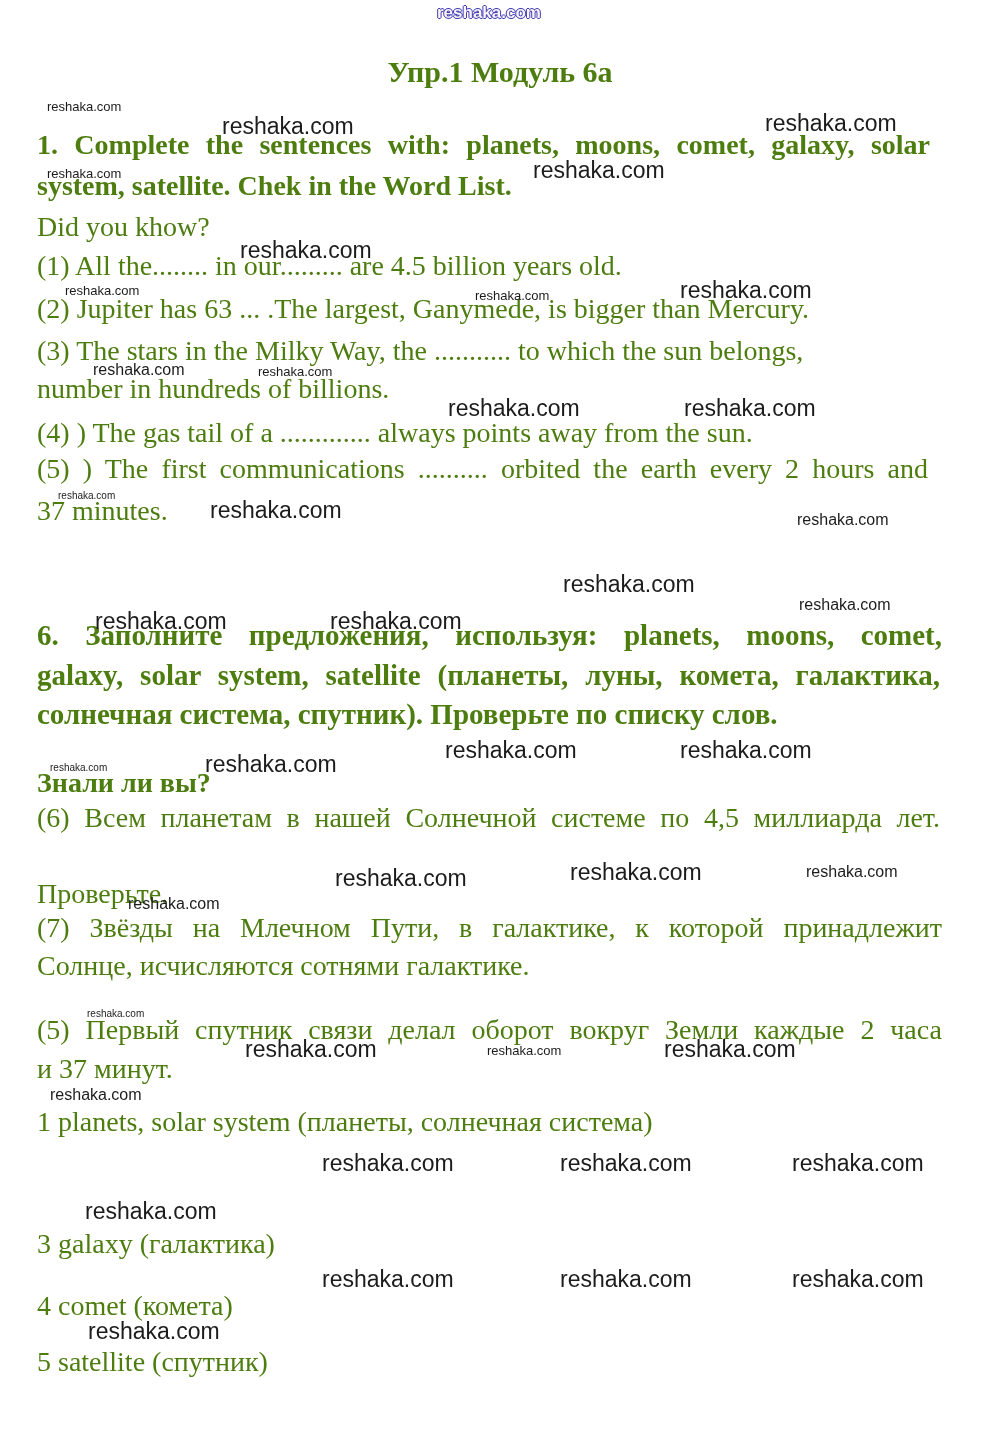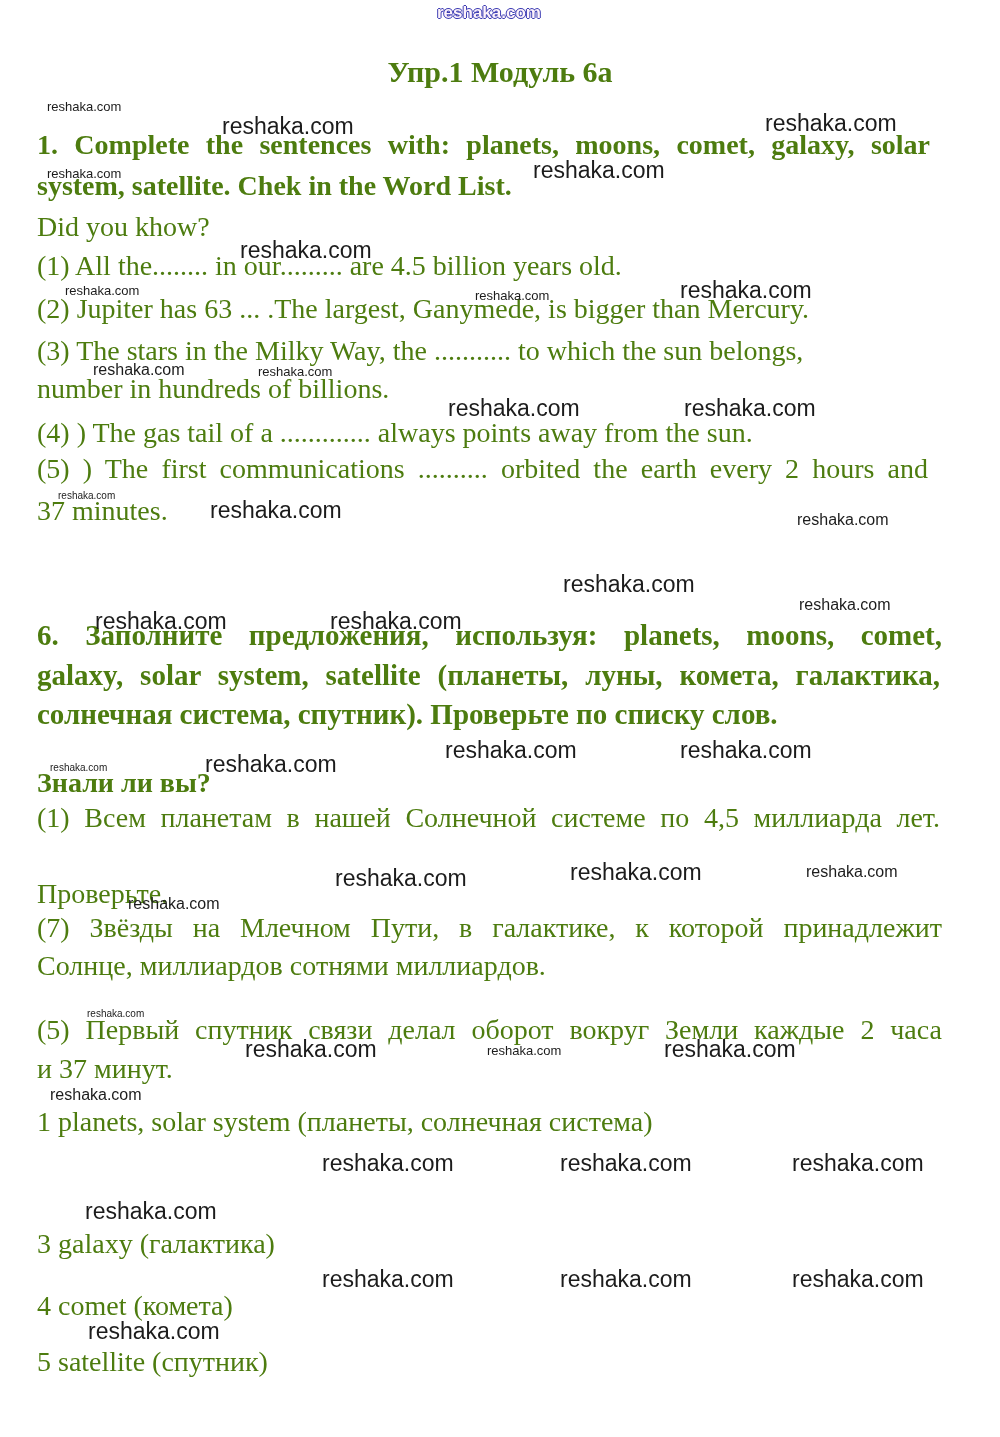--- a/index.html
+++ b/index.html
@@ -70,24 +70,24 @@
   <div class="line" style="top:417px;">(4) ) The gas tail of a ............. always points away from the sun.</div>
   <div class="line just" style="top:453px;width:891px;">(5) ) The first communications .......... orbited the earth every 2 hours and</div>
   <div class="line" style="top:495px;">37 minutes.</div>
 
   <div class="line bold just" style="top:619px;width:905px;font-size:29px;">6. Заполните предложения, используя: planets, moons, comet,</div>
   <div class="line bold" style="top:698px;font-size:29px;">солнечная система, спутник). Проверьте по списку слов.</div>
   <div class="line bold just" style="top:659px;width:903px;font-size:29px;">galaxy, solar system, satellite (планеты, луны, комета, галактика,</div>
 
   <div class="line bold" style="top:767px;">Знали ли вы?</div>
 
-  <div class="line just" style="top:802px;width:903px;">(1) Всем планетам в нашей Солнечной системе по 4,5 миллиарда лет.</div>
+  <div class="line just" style="top:802px;width:903px;">(6) Всем планетам в нашей Солнечной системе по 4,5 миллиарда лет.</div>
   <div class="line" style="top:878px;">Проверьте.</div>
   <div class="line just" style="top:912px;width:905px;">(7) Звёзды на Млечном Пути, в галактике, к которой принадлежит</div>
-  <div class="line" style="top:950px;">Солнце, миллиардов сотнями миллиардов.</div>
+  <div class="line" style="top:950px;">Солнце, исчисляются сотнями галактике.</div>
   <div class="line just" style="top:1014px;width:905px;">(5) Первый спутник связи делал оборот вокруг Земли каждые 2 часа</div>
   <div class="line" style="top:1053px;">и 37 минут.</div>
 
   <div class="line" style="top:1106px;">1 planets, solar system (планеты, солнечная система)</div>
   <div class="line" style="top:1228px;">3 galaxy (галактика)</div>
   <div class="line" style="top:1290px;">4 comet (комета)</div>
   <div class="line" style="top:1346px;">5 satellite (спутник)</div>
 
   <div id="watermark-layer">
       <div class="wm wm-outline" style="left: 437px; top: 3px;">reshaka.com</div>

